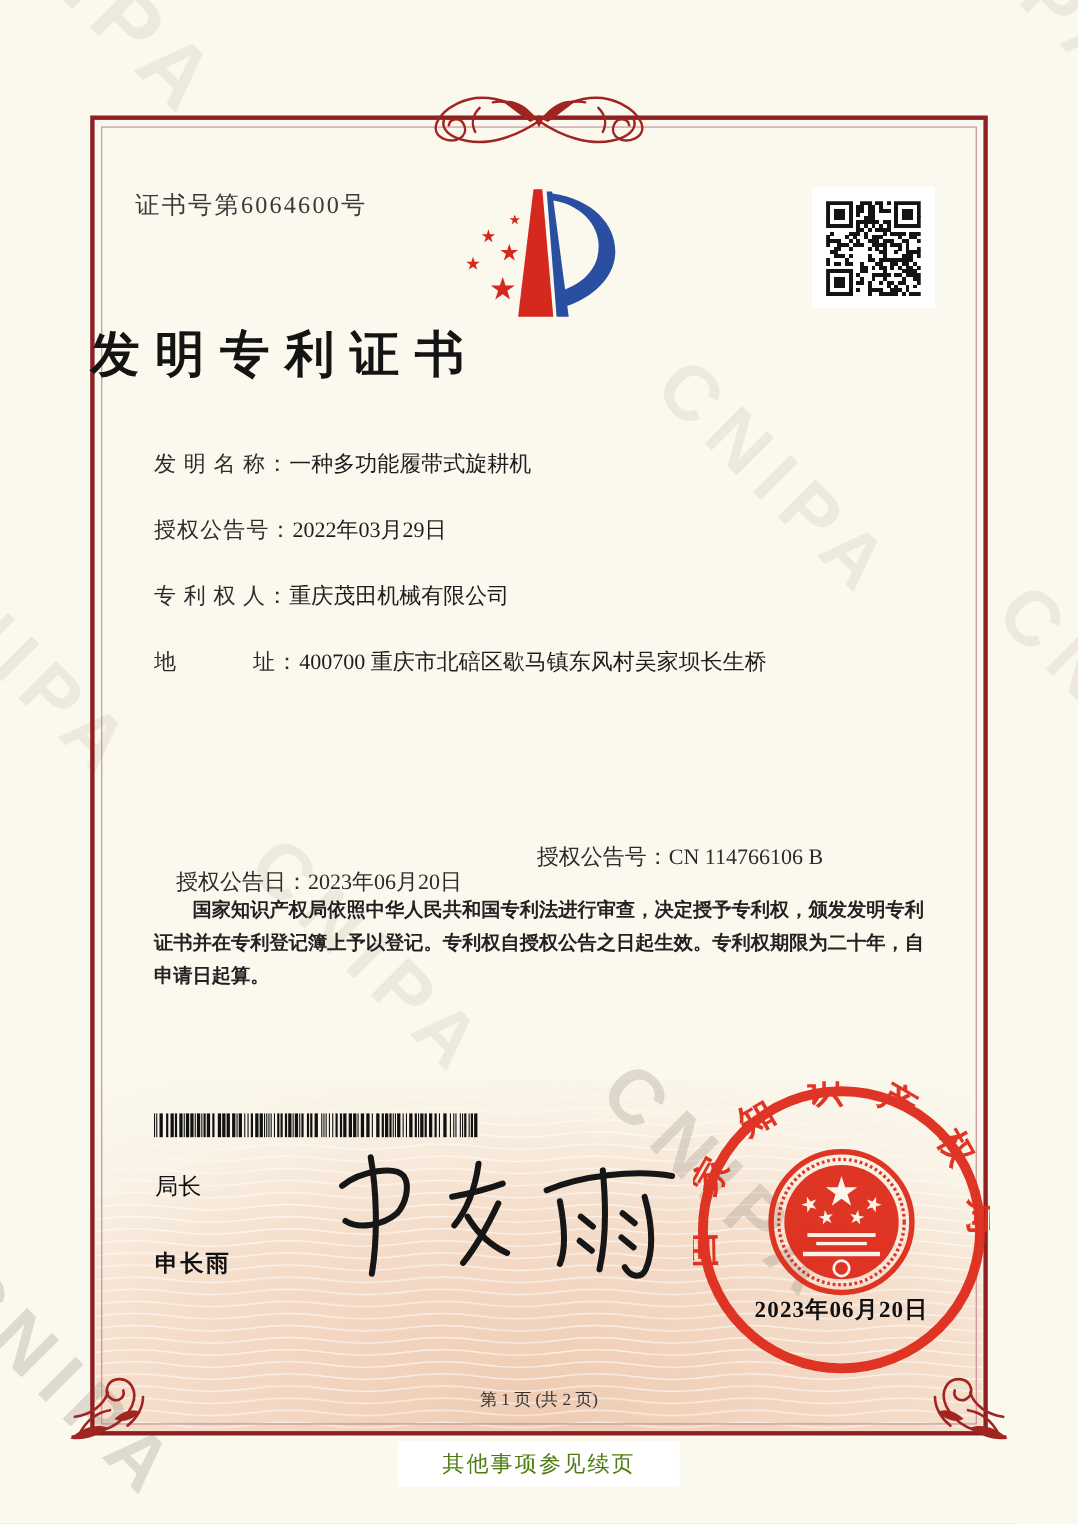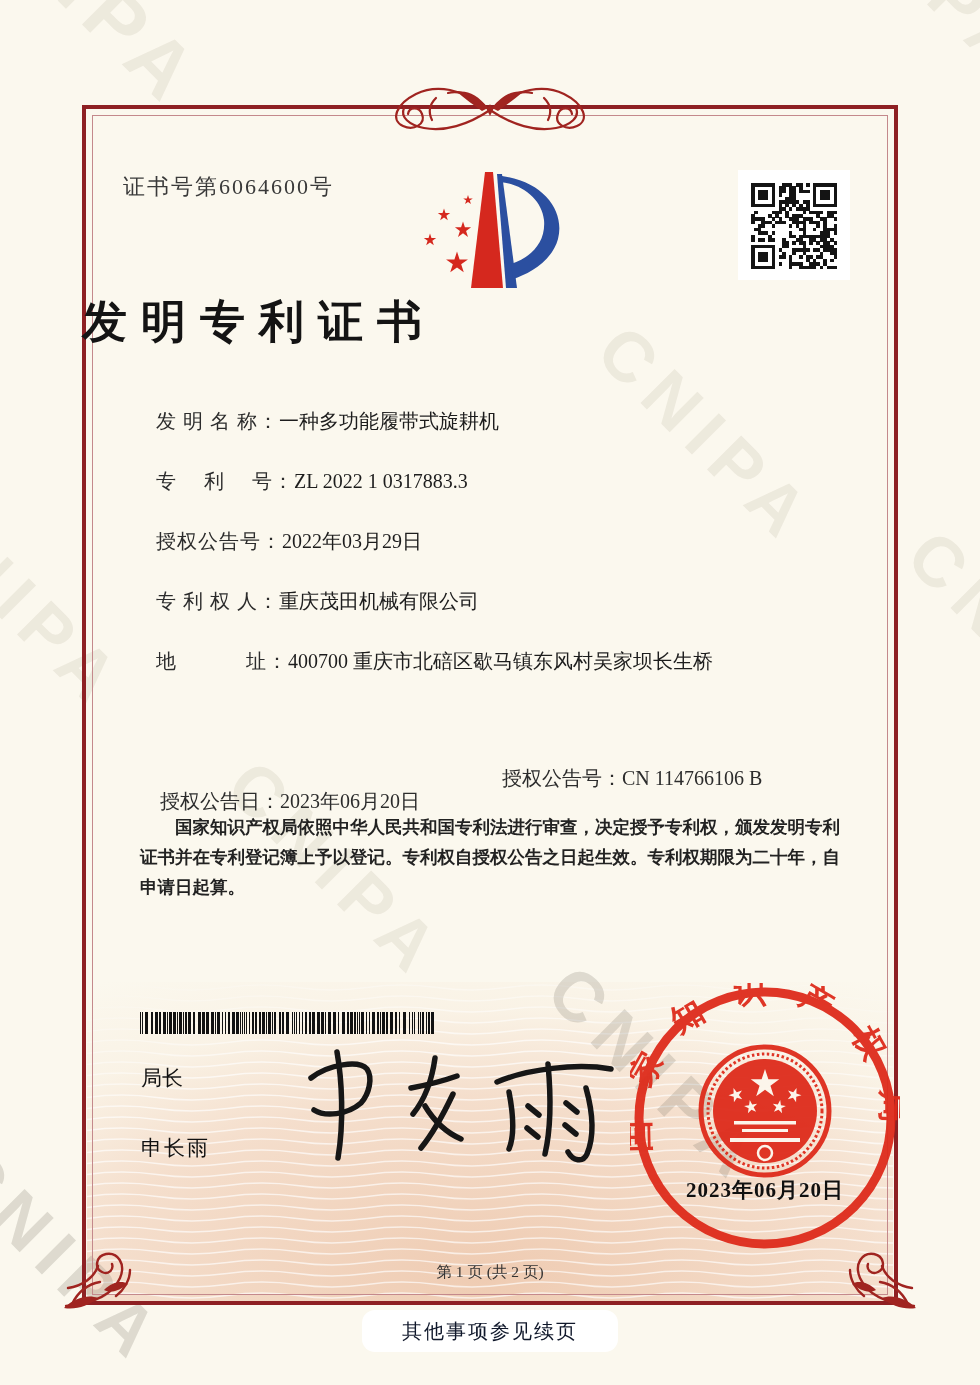--- a/index.html
+++ b/index.html
@@ -43,49 +43,49 @@
   .qr-box { position:absolute; left:738px; top:170px; width:112px; height:110px;
     background:#fff; z-index:4; }
   .qr-box svg { position:absolute; left:13px; top:13px; width:86px; height:86px; }
   .title { position:absolute; left:82px; top:292px; width:816px; z-index:4;
     text-align:left; font-size:45px; font-weight:bold; color:#141414;
     letter-spacing:14px; }
   
   .fields { position:absolute; left:140px; top:408px; width:720px; z-index:4; }
   .field-row { height:26px; margin-bottom:34px; font-size:20px; color:#2c2c2c;
     white-space:pre; }
-  .field-row .lbl { letter-spacing:1px;margin-left:16px; }
+  .field-row .lbl { letter-spacing:1px; }
   .field-row .val { color:#1d1d1d; }
   .grant-row { position:absolute; left:140px; top:765px; width:720px; z-index:4;
     font-size:20px; color:#2c2c2c; white-space:pre; }
-  .grant-row .second { position:absolute; left:348px; top:0;margin-left:14px; }
+  .grant-row .second { position:absolute; left:348px; top:0; }
   
   .body-text { position:absolute; left:140px; top:812px; width:700px; z-index:4;
     font-size:17.5px; line-height:30px; color:#222; text-align:justify; }
   .body-text p { text-indent:2em; margin-bottom:6px;font-weight:bold; }
   
   .barcode { position:absolute; left:140px; top:1012px; z-index:4; }
   
   .officer-title { position:absolute; left:141px; top:1064px; z-index:4;
     font-family:"Liberation Sans","DejaVu Sans",sans-serif; font-size:21px; color:#111; }
   .officer-name { position:absolute; left:141px; top:1134px; z-index:4;
     font-family:"Liberation Sans","DejaVu Sans",sans-serif; font-size:21px; color:#111;
-    letter-spacing:2px; }
+    letter-spacing:2px;font-weight:bold; }
   .signature { position:absolute; left:285px; top:1036px; z-index:5; }
   
   .seal { position:absolute; left:630px; top:983px; z-index:5; opacity:0.94; }
   .seal-date { position:absolute; left:655px; top:1176px; width:220px; z-index:6;
     text-align:center; font-size:21px; font-weight:bold; color:#101010;
     letter-spacing:1px; }
   
   .page-info { position:absolute; left:82px; top:1262px; width:816px; z-index:4;
     text-align:center; font-size:15.5px; color:#333; }
   .cont-box { position:absolute; left:362px; top:1310px; width:256px; height:42px;
     background:#ffffff; z-index:4; text-align:center; line-height:42px;
-    font-size:20px; color:#0f172a; letter-spacing:2px;border-radius:13px; }
+    font-size:20px; color:#4d7c0f; letter-spacing:2px; }
 </style>
 </head>
 <body>
 
 <div class="page">
 
   <span class="wm" style="left:-70px; top:-60px; font-size:80px;">CNIPA</span>
   <span class="wm" style="left:790px; top:-70px;">CNIPA</span>
   <span class="wm" style="left:570px; top:395px;">CNIPA</span>
   <span class="wm" style="left:-120px; top:560px;">CNIPA</span>
@@ -490,21 +490,20 @@
         <rect x="22" y="24" width="1.04" height="1.04" fill="#141414"></rect>
         <rect x="23" y="24" width="1.04" height="1.04" fill="#141414"></rect>
         <rect x="24" y="24" width="1.04" height="1.04" fill="#141414"></rect>
       </svg>
   </div>
 
   <div class="title">发明专利证书</div>
 
   <div class="fields">
     <div class="field-row"><span class="lbl">发 明 名 称：</span><span class="val">一种多功能履带式旋耕机</span></div>
-    <div class="field-row"><span class="lbl">专　 利　 号：</span><span class="val">ZL 2022 1 0317883.3</span></div>
     <div class="field-row"><span class="lbl">授权公告号：</span><span class="val">2022年03月29日</span></div>
     <div class="field-row"><span class="lbl">专 利 权 人：</span><span class="val">重庆茂田机械有限公司</span></div>
     <div class="field-row"><span class="lbl">地　　　 址：</span><span class="val">400700 重庆市北碚区歇马镇东风村吴家坝长生桥</span></div>
   </div>
 
   <div class="grant-row">
     <span><span class="lbl">授权公告日：</span><span class="val">2023年06月20日</span></span>
     <span class="second"><span class="lbl">授权公告号：</span><span class="val">CN 114766106 B</span></span>
   </div>
 

